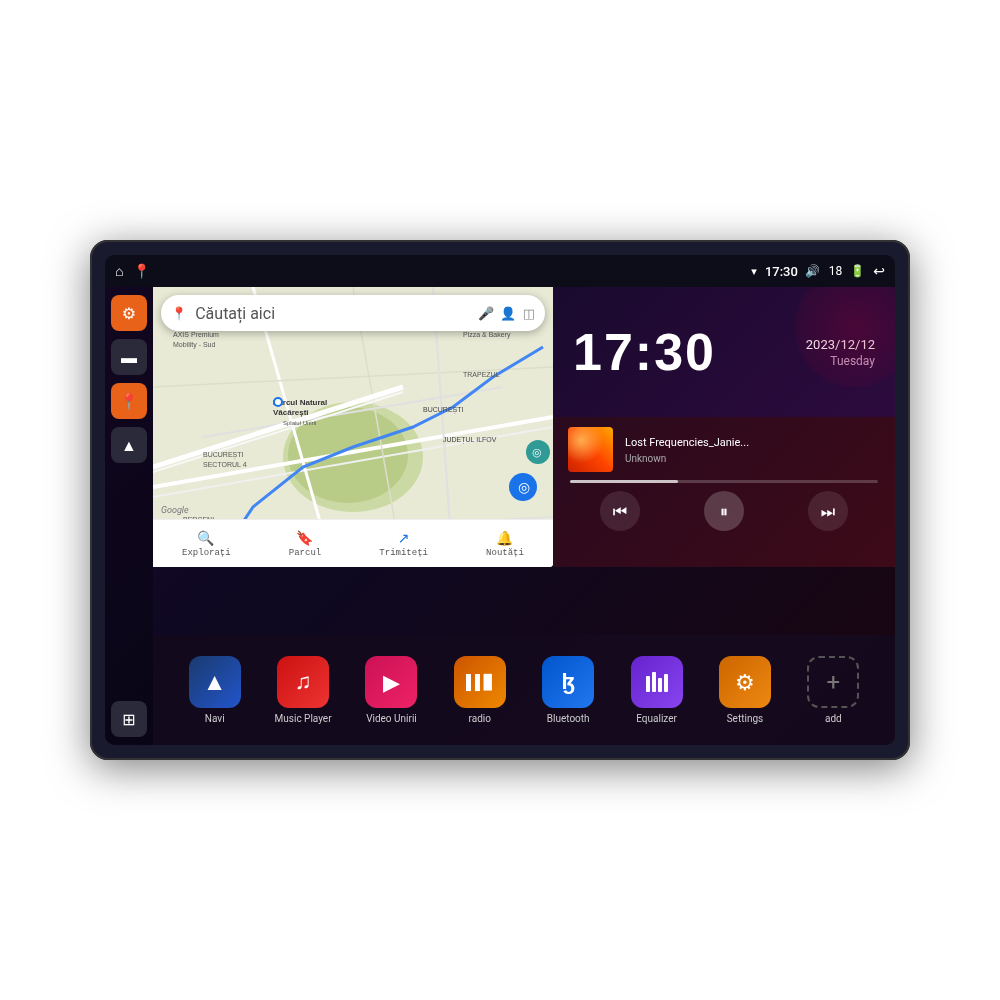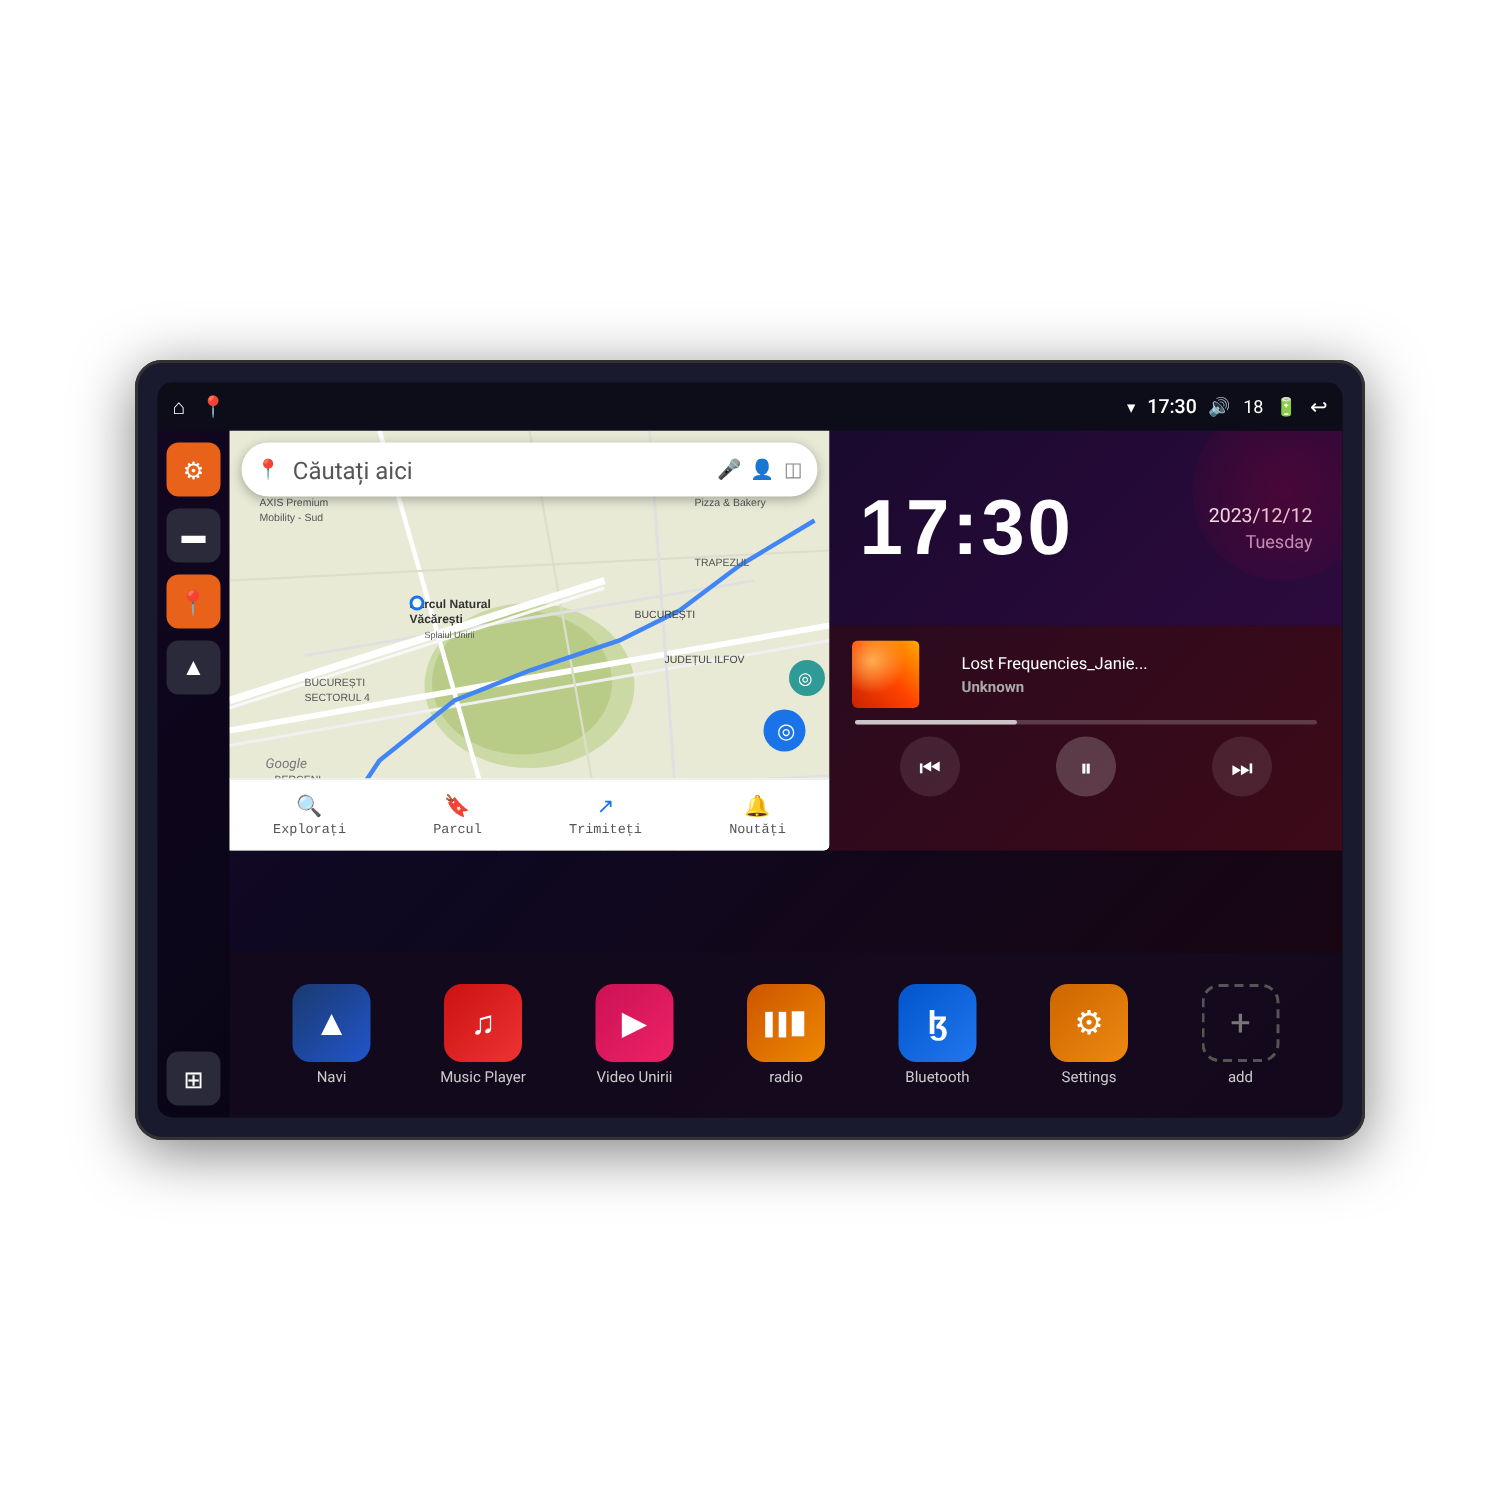--- a/index.html
+++ b/index.html
@@ -242,21 +242,21 @@
       background: linear-gradient(135deg, #2a0a1e, #3d0a18);
       display: flex;
       flex-direction: column;
       padding: 10px 15px;
       gap: 8px;
     }
 
     .music-info {
       display: flex;
       align-items: center;
-      gap: 28px;
+      gap: 12px;
     }
 
     .album-art {
       width: 45px;
       height: 45px;
       border-radius: 4px;
       background: linear-gradient(135deg, #ff6b35, #f7931e, #cc2222);
       display: flex;
       align-items: center;
       justify-content: center;
@@ -280,21 +280,20 @@
       color: #ffffff;
       white-space: nowrap;
       overflow: hidden;
       text-overflow: ellipsis;
     }
 
     .music-artist {
       font-size: 10px;
       color: #aaaaaa;
       margin-top: 4px;
-      font-weight: bold;
     }
 
     .music-progress {
       height: 3px;
       background: rgba(255,255,255,0.2);
       border-radius: 2px;
       margin: 0 2px;
     }
 
     .music-progress-fill {
@@ -382,21 +381,21 @@
     .app-icon.gray-add { background: transparent; border: 2px dashed #555; }
 
     .app-label {
       font-size: 10px;
       color: #cccccc;
     }
 
     .map-logo {
       position: absolute;
       bottom: 52px;
-      left: 24px;
+      left: 8px;
       font-size: 9px;
       color: #777;
       font-style: italic;
     }
   </style>
 </head>
 <body>
 
 <div class="device-outer">
   <div class="device-screen">
@@ -591,20 +590,31 @@
           <span class="app-label">radio</span>
         </div>
 
         <div class="app-item">
           <div class="app-icon blue">
             <span style="font-size:22px;color:white;font-weight:bold;">ɮ</span>
           </div>
           <span class="app-label">Bluetooth</span>
         </div>
 
+        <div class="app-item">
+          <div class="app-icon purple">
+            <svg width="28" height="28" viewBox="0 0 28 28">
+              <rect x="3" y="8" width="4" height="16" rx="1" fill="white"></rect>
+              <rect x="9" y="4" width="4" height="20" rx="1" fill="white"></rect>
+              <rect x="15" y="10" width="4" height="14" rx="1" fill="white"></rect>
+              <rect x="21" y="6" width="4" height="18" rx="1" fill="white"></rect>
+            </svg>
+          </div>
+          <span class="app-label">Equalizer</span>
+        </div>
 
         <div class="app-item">
           <div class="app-icon orange2">
             <span style="font-size:22px;color:white;">⚙</span>
           </div>
           <span class="app-label">Settings</span>
         </div>
 
         <div class="app-item">
           <div class="app-icon gray-add">

